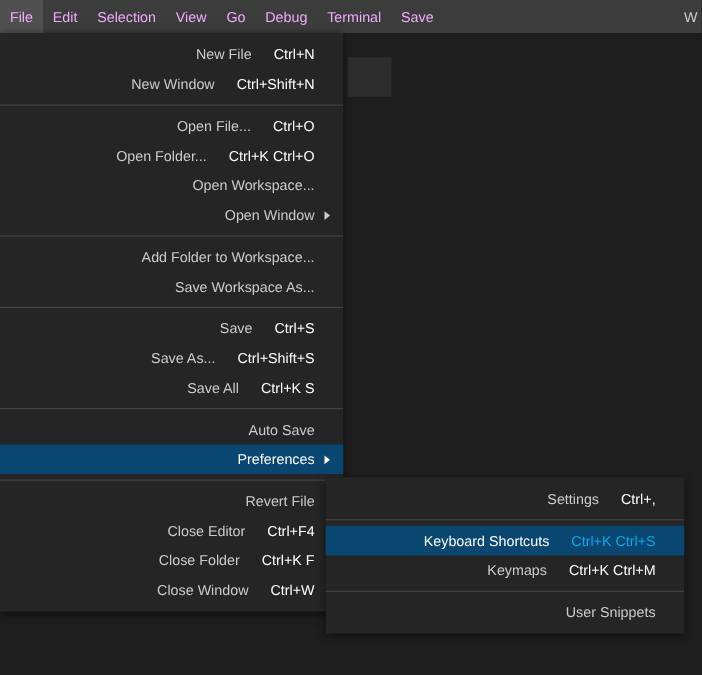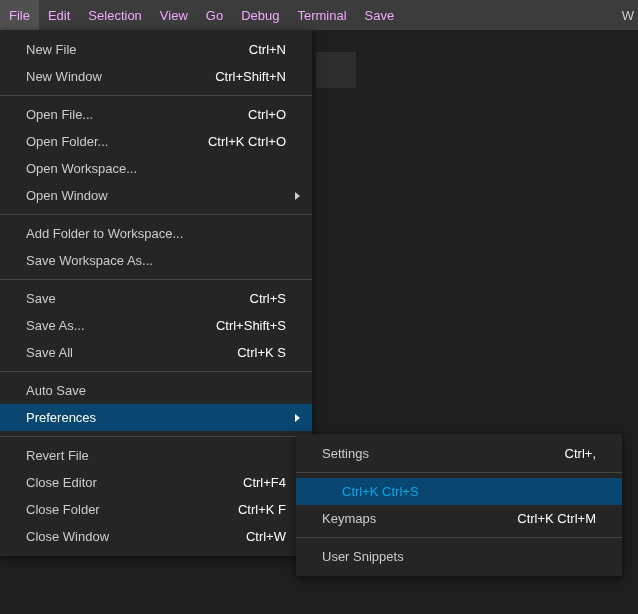--- a/index.html
+++ b/index.html
@@ -74,20 +74,21 @@
       width: 326px;
     }
     .menu-row {
       display: flex;
       align-items: center;
       height: 27px;
       padding: 0 26px;
       color: #cccccc;
       cursor: default;
       position: relative;
+      text-align: right;
     }
     .menu-row.highlighted {
       background: #094771;
       color: #ffffff;
     }
     .menu-label {
       flex: 1;
     }
     .menu-accel {
       color: #ffffff;
@@ -203,20 +204,21 @@
     </div>
   </div>
 
 <div class="dropdown preferences-submenu" id="prefs-menu">
     <div class="menu-row">
       <span class="menu-label">Settings</span>
       <span class="menu-accel">Ctrl+,</span>
     </div>
     <div class="menu-sep"></div>
     <div class="menu-row highlighted">
+      <span class="menu-label">Keyboard Shortcuts</span>
       <span class="menu-accel">Ctrl+K Ctrl+S</span>
     </div>
     <div class="menu-row">
       <span class="menu-label">Keymaps</span>
       <span class="menu-accel">Ctrl+K Ctrl+M</span>
     </div>
     <div class="menu-sep"></div>
     <div class="menu-row">
       <span class="menu-label">User Snippets</span>
     </div>

